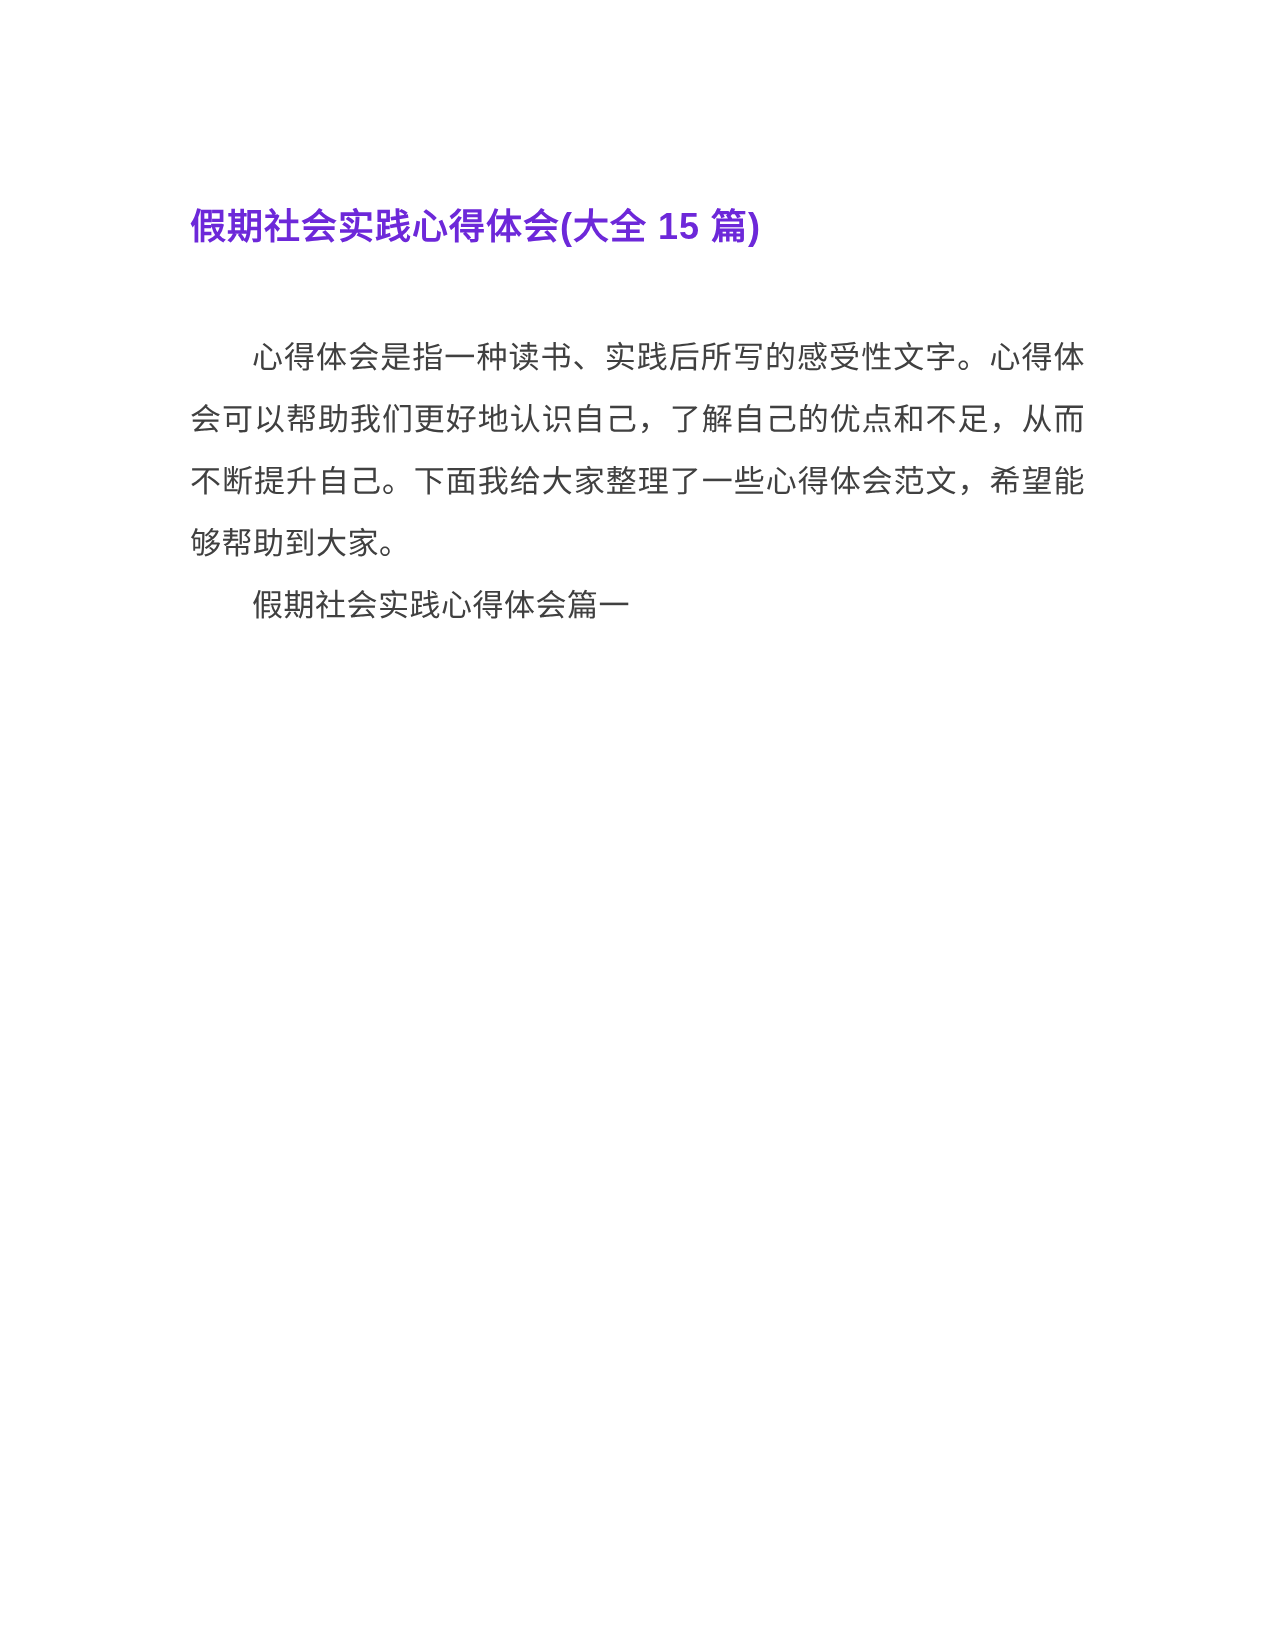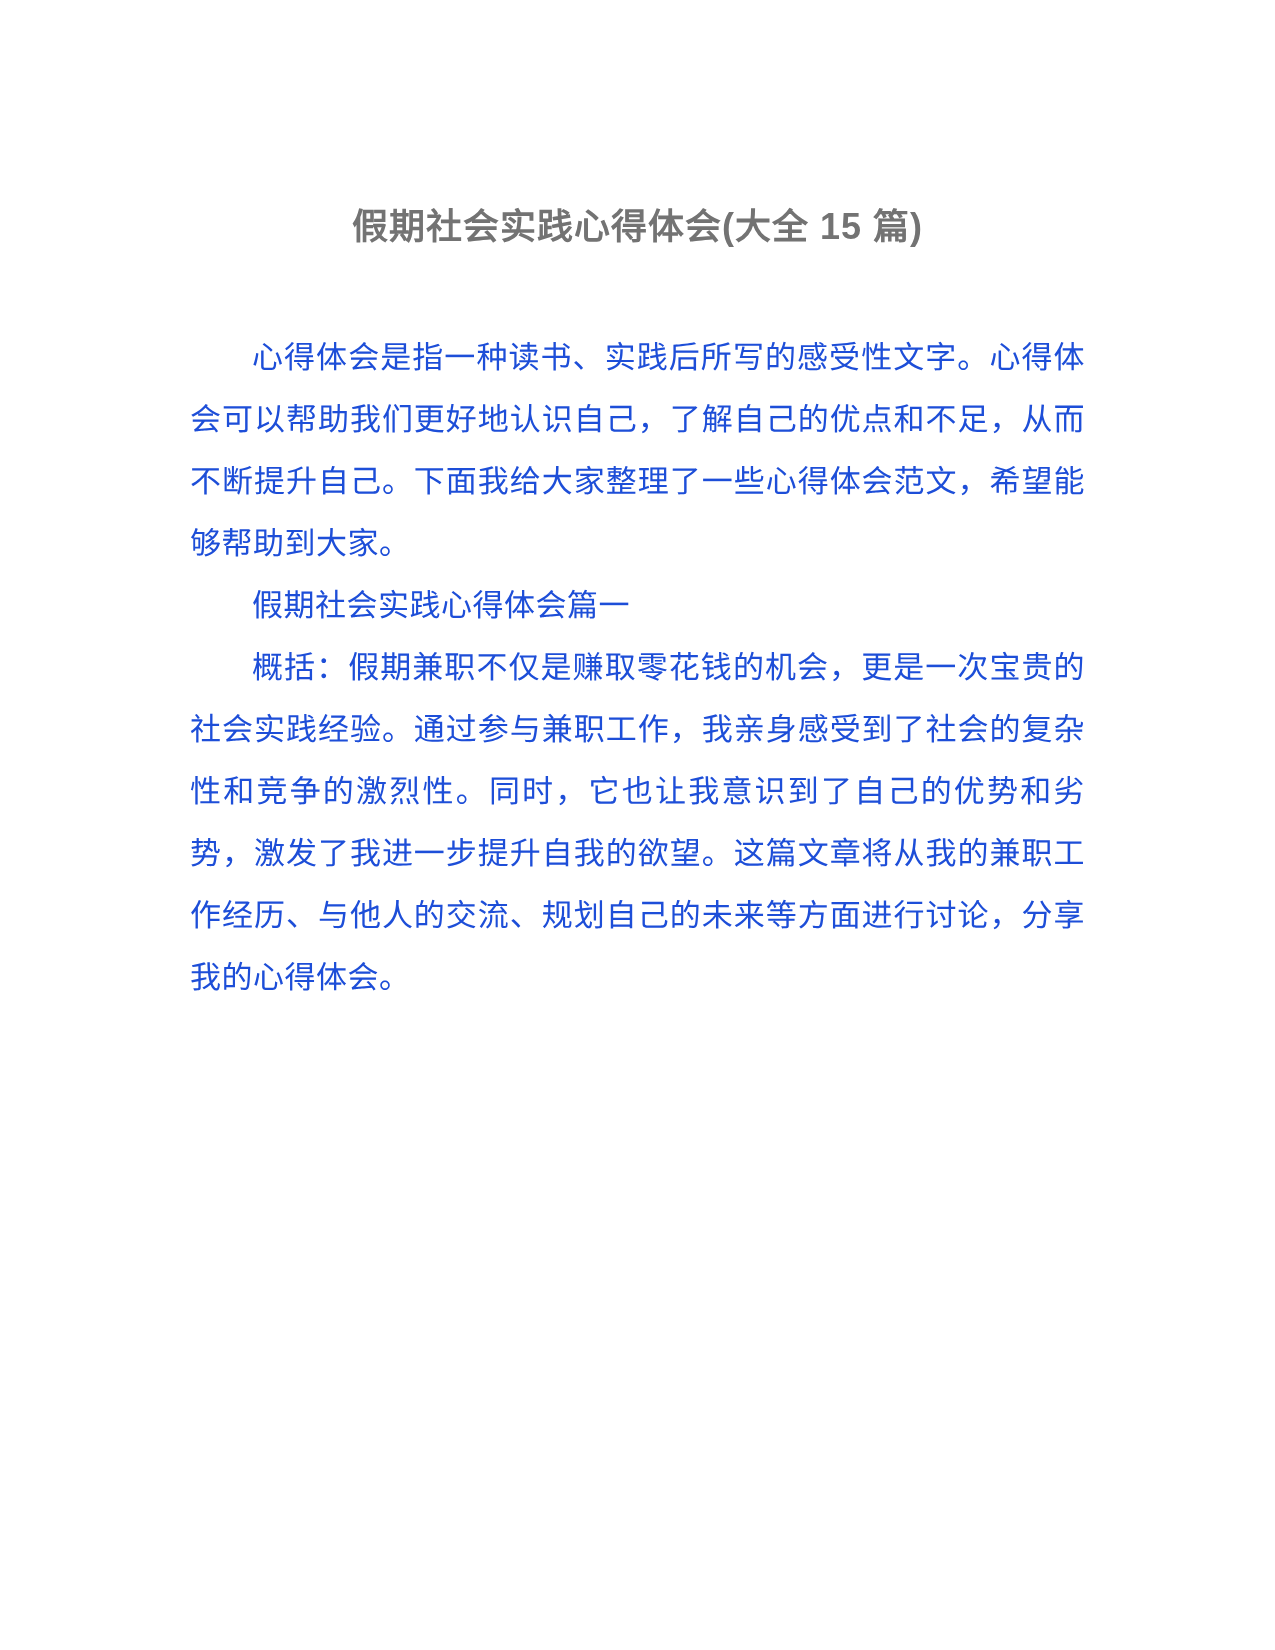--- a/index.html
+++ b/index.html
@@ -14,50 +14,49 @@
     margin: 0 auto;
     background: #ffffff;
     color: #151515;
     box-sizing: border-box;
     padding: 205px 190px 0 190px;
     overflow: hidden;
     font-family: "Liberation Serif", "DejaVu Serif", serif;
   }
   .doc-title {
     margin: 0;
-    text-align: center;
+    text-align: left;
     font-family: "Liberation Sans", "DejaVu Sans", sans-serif;
     font-weight: 700;
     font-size: 36px;
     line-height: 44px;
-    color: #737373;
+    color: #6d28d9;
     letter-spacing: 1px;
   }
   .doc-body {
     margin-top: 78px;
   }
   .doc-body p {
     margin: 0;
     padding: 0;
     text-indent: 2em;
     font-size: 31px;
     line-height: 62px;
     font-weight: 400;
     text-align: justify;
     text-justify: inter-ideograph;
-    color: #1d4ed8;
+    color: #404040;
     letter-spacing: 0.5px;
     word-break: break-all;
     overflow-wrap: anywhere;
   }
 </style>
 </head>
 <body>
 
 <div class="doc-page">
   <h1 class="doc-title">假期社会实践心得体会(大全 15 篇)</h1>
 
   <div class="doc-body">
     <p>心得体会是指一种读书、实践后所写的感受性文字。心得体会可以帮助我们更好地认识自己，了解自己的优点和不足，从而不断提升自己。下面我给大家整理了一些心得体会范文，希望能够帮助到大家。</p>
     <p>假期社会实践心得体会篇一</p>
-    <p>概括：假期兼职不仅是赚取零花钱的机会，更是一次宝贵的社会实践经验。通过参与兼职工作，我亲身感受到了社会的复杂性和竞争的激烈性。同时，它也让我意识到了自己的优势和劣势，激发了我进一步提升自我的欲望。这篇文章将从我的兼职工作经历、与他人的交流、规划自己的未来等方面进行讨论，分享我的心得体会。</p>
   </div>
 </div>
 
 </body></html>

